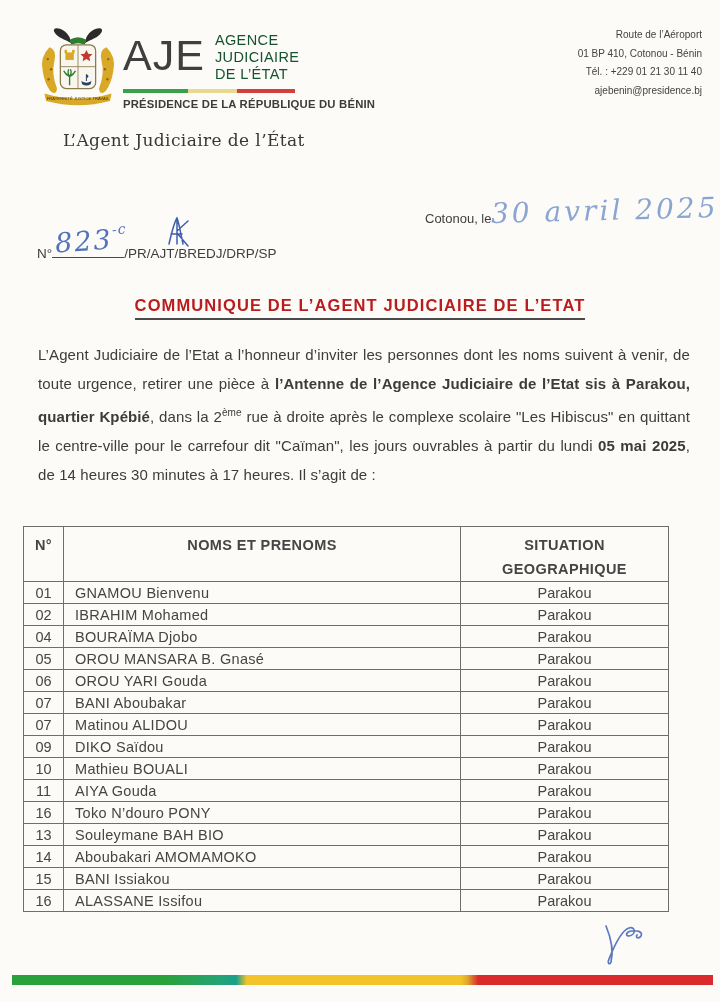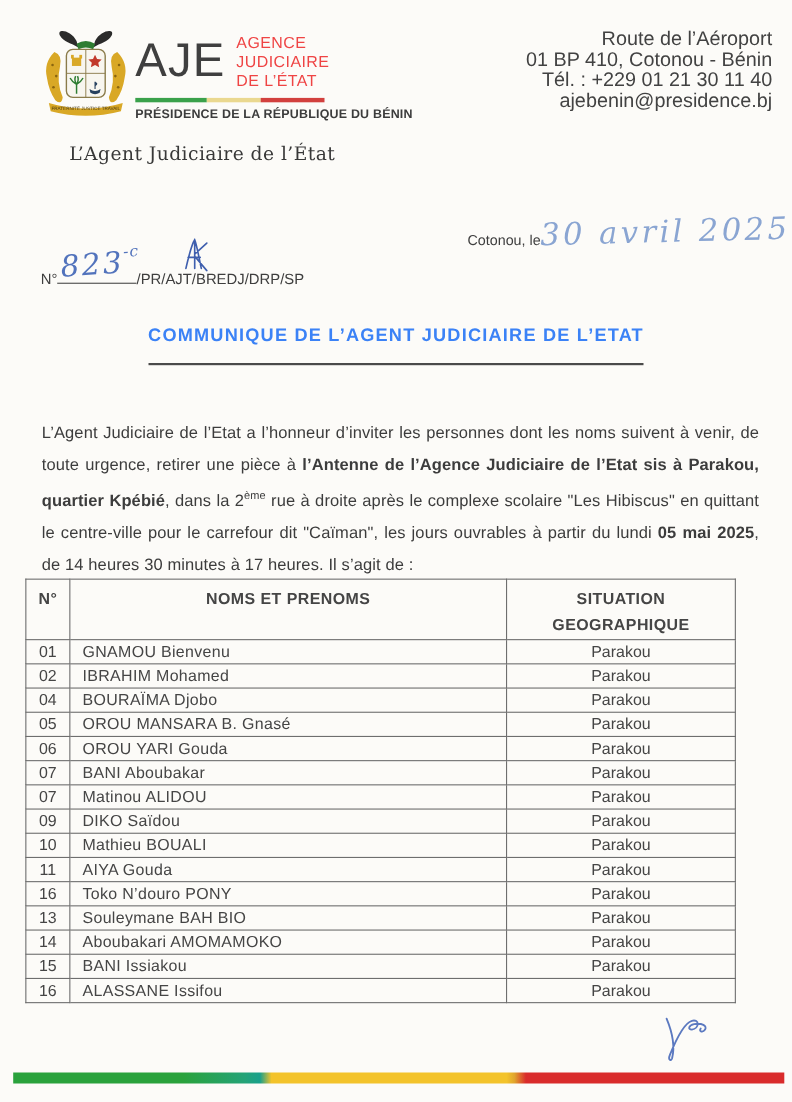--- a/index.html
+++ b/index.html
@@ -8,52 +8,52 @@
   .page {
     position:relative; width:720px; height:1002px; margin:0 auto;
     background:#fcfbf8; overflow:hidden; color:#3d3d3d;
   }
 
   
   .emblem { position:absolute; left:36px; top:22px; width:84px; height:86px; }
   .logo-text { position:absolute; left:123px; top:27px; width:190px; }
   .logo-row { display:flex; align-items:center; }
   .aje { font-size:43px; line-height:42px; font-weight:500; letter-spacing:1px; color:#3f3f3f; }
-  .org-name { margin-left:10px; margin-top:5px; font-size:14.5px; line-height:17px; font-weight:500; letter-spacing:.4px; color:#ef4444; }
+  .org-name { margin-left:10px; margin-top:5px; font-size:14.5px; line-height:17px; font-weight:500; letter-spacing:.4px; color:#14532d; }
   .logo-bar { margin-top:6px; width:172px; height:4px; display:flex; }
   .logo-bar .g { flex:0 0 38%; background:#3aa14b; }
   .logo-bar .y { flex:0 0 28%; background:#ead88f; }
   .logo-bar .r { flex:1; background:#d2403e; }
   .org-subtitle { margin-top:5px; font-size:11.3px; font-weight:600; letter-spacing:.2px; color:#3c3c3c; white-space:nowrap; }
-  .contact { position:absolute; right:18px; top:26px; text-align:right; font-size:18px; line-height:18.5px; color:#424242; }
+  .contact { position:absolute; right:18px; top:26px; text-align:right; font-size:10px; line-height:18.5px; color:#424242; }
 
   
   .script-title { position:absolute; left:63px; top:130px; font-family:"DejaVu Serif", serif;
     font-size:17px; letter-spacing:.4px; color:#383838; }
 
   .dateline { position:absolute; left:425px; top:211px; font-size:13px; color:#3e3e3e; }
   .hand-date { position:absolute; left:66px; top:-17px; white-space:nowrap;
     font-family:"DejaVu Serif", serif; font-style:italic; font-size:28px;
     color:#8aa5d2; letter-spacing:3px; transform:rotate(-1.5deg); }
 
   .refline { position:absolute; left:37px; top:245px; font-size:13.5px; color:#3e3e3e; }
   .ref-blank { display:inline-block; width:72px; border-bottom:1.3px solid #4a4a4a; height:13px; }
   .hand-num { position:absolute; left:18px; top:-22px; font-family:"DejaVu Serif", serif;
     font-style:italic; font-size:27px; color:#5273bc; letter-spacing:2px; transform:rotate(-4deg); }
   .hand-num .sup { font-size:14px; vertical-align:14px; letter-spacing:1px; }
   .paraph { position:absolute; left:128px; top:-30px; }
 
   
   .doc-title { position:absolute; top:296px; left:0; width:720px; text-align:center; }
   .doc-title span { display:inline-block; font-size:16.5px; font-weight:700; letter-spacing:1.1px;
-    color:#3b82f6; border-bottom:2px solid #4a4a4a; padding-bottom:15px; }
+    color:#b91c1c; border-bottom:2px solid #4a4a4a; padding-bottom:3px; }
 
   
   .intro { position:absolute; left:38px; top:340px; width:652px; font-size:15px;
-    line-height:29px; text-align:justify; color:#3c3c3c; letter-spacing:.1px;margin-top:39px; }
+    line-height:29px; text-align:justify; color:#3c3c3c; letter-spacing:.1px; }
   .intro .b { font-weight:700; }
   .intro sup { font-size:10px; }
 
   
   .tbl { position:absolute; left:23px; top:526px; border-collapse:collapse; table-layout:fixed;
     width:645px; color:#454545; }
   .tbl th, .tbl td { border:1px solid #6e6e6e; }
   .tbl th { font-size:14.5px; font-weight:600; letter-spacing:.4px; vertical-align:top;
     padding-top:6px; height:53px; line-height:24px; }
   .tbl td { font-size:14.5px; height:22px; padding:0 4px; }

